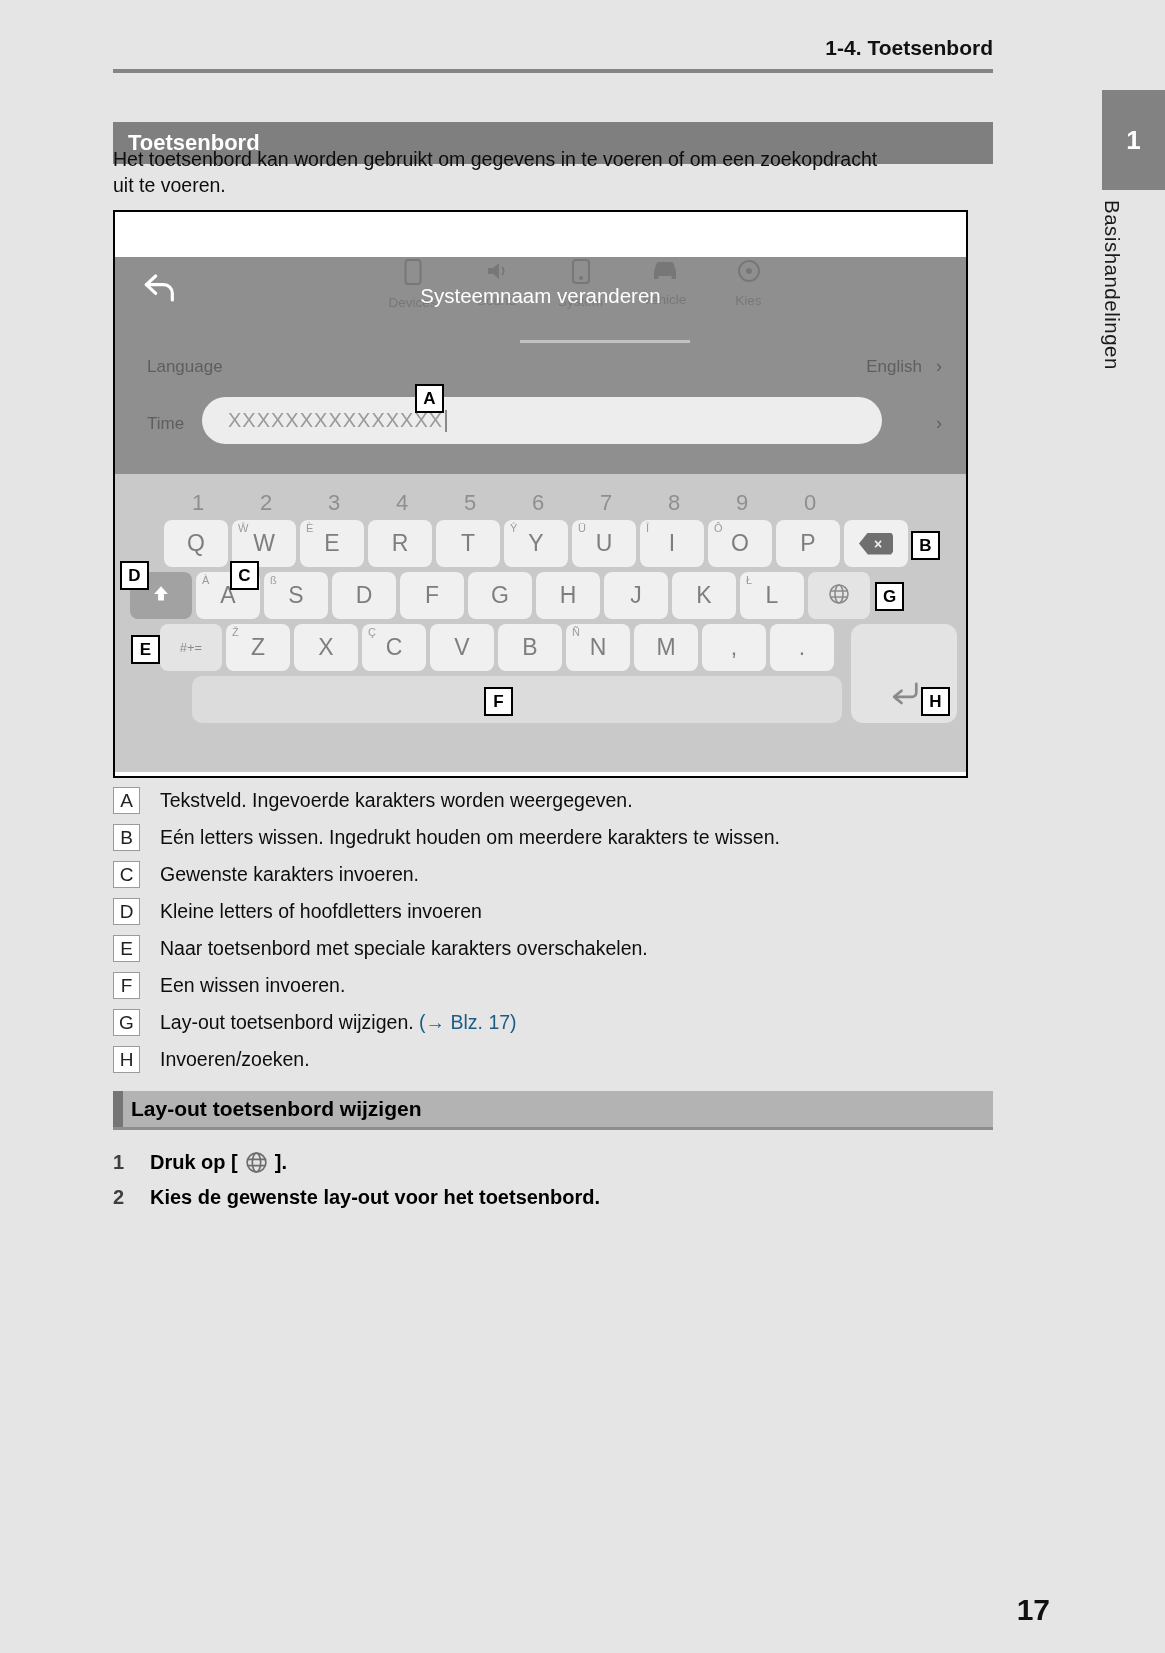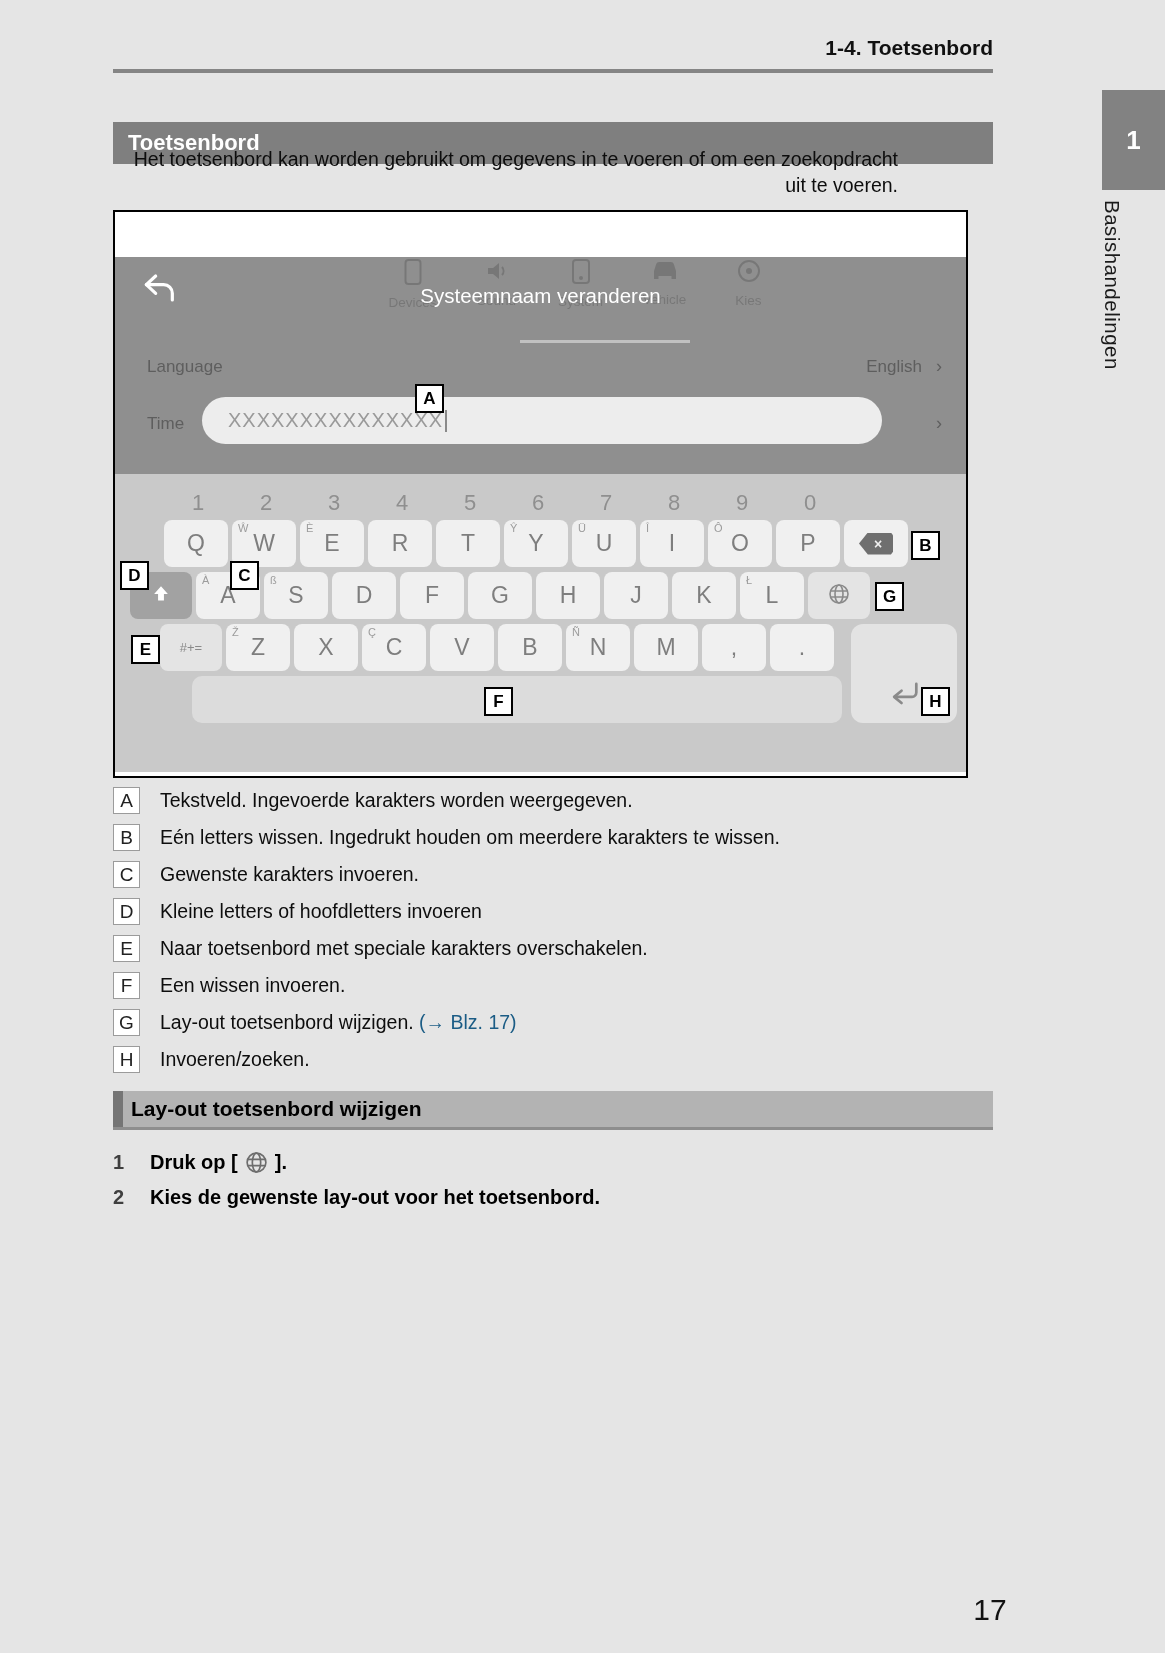--- a/index.html
+++ b/index.html
@@ -6,28 +6,28 @@
   .page{position:relative;width:1165px;height:1653px;background:#e5e5e5;overflow:hidden;
         font-family:"Liberation Sans",sans-serif;color:#111;}
 
   
   .hdr{position:absolute;top:36px;left:113px;width:880px;text-align:right;
        font-size:21px;font-weight:bold;color:#111;}
   .top-rule{position:absolute;top:69px;left:113px;width:880px;height:4px;background:#858585;}
   .title-bar{position:absolute;top:99px;left:113px;width:880px;height:42px;background:#7f7f7f;
              color:#fff;font-size:22px;font-weight:bold;display:flex;align-items:center;
              padding-left:15px;box-sizing:border-box;margin-top:23px;}
-  .intro{position:absolute;top:146px;left:113px;width:785px;font-size:19.5px;line-height:1.34;color:#0d0d0d;text-align:right;}
+  .intro{position:absolute;top:146px;left:113px;width:785px;font-size:19.5px;line-height:1.34;color:#0d0d0d;}
 
   .side-tab{position:absolute;top:90px;left:1102px;width:63px;height:100px;background:#828282;
             color:#fff;font-size:26px;font-weight:bold;display:flex;align-items:center;justify-content:center;}
   .side-label{position:absolute;top:200px;left:1100px;height:220px;writing-mode:vertical-rl;
               font-size:20.5px;color:#1a1a1a;letter-spacing:.5px;}
-  .page-num{position:absolute;top:1593px;left:930px;width:120px;text-align:center;
-            font-size:30px;font-weight:normal;}
+  .page-num{position:absolute;top:1593px;left:930px;width:120px;text-align:right;
+            font-size:30px;font-weight:bold;}
 
   
   .shot{position:absolute;top:210px;left:113px;width:855px;height:568px;border:2px solid #000;
         box-sizing:border-box;background:#fff;}
   .shot .gray{position:absolute;top:45px;left:0;right:0;height:217px;background:#8f8f8f;}
   .shot .kb{position:absolute;top:262px;left:0;right:0;height:298px;background:#c9c9c9;}
 
   .back-btn{position:absolute;top:60px;left:26px;width:40px;height:34px;z-index:3;}
   .shot-title{position:absolute;top:72px;left:0;right:0;text-align:center;color:#fff;
               font-size:20.5px;z-index:3;}

